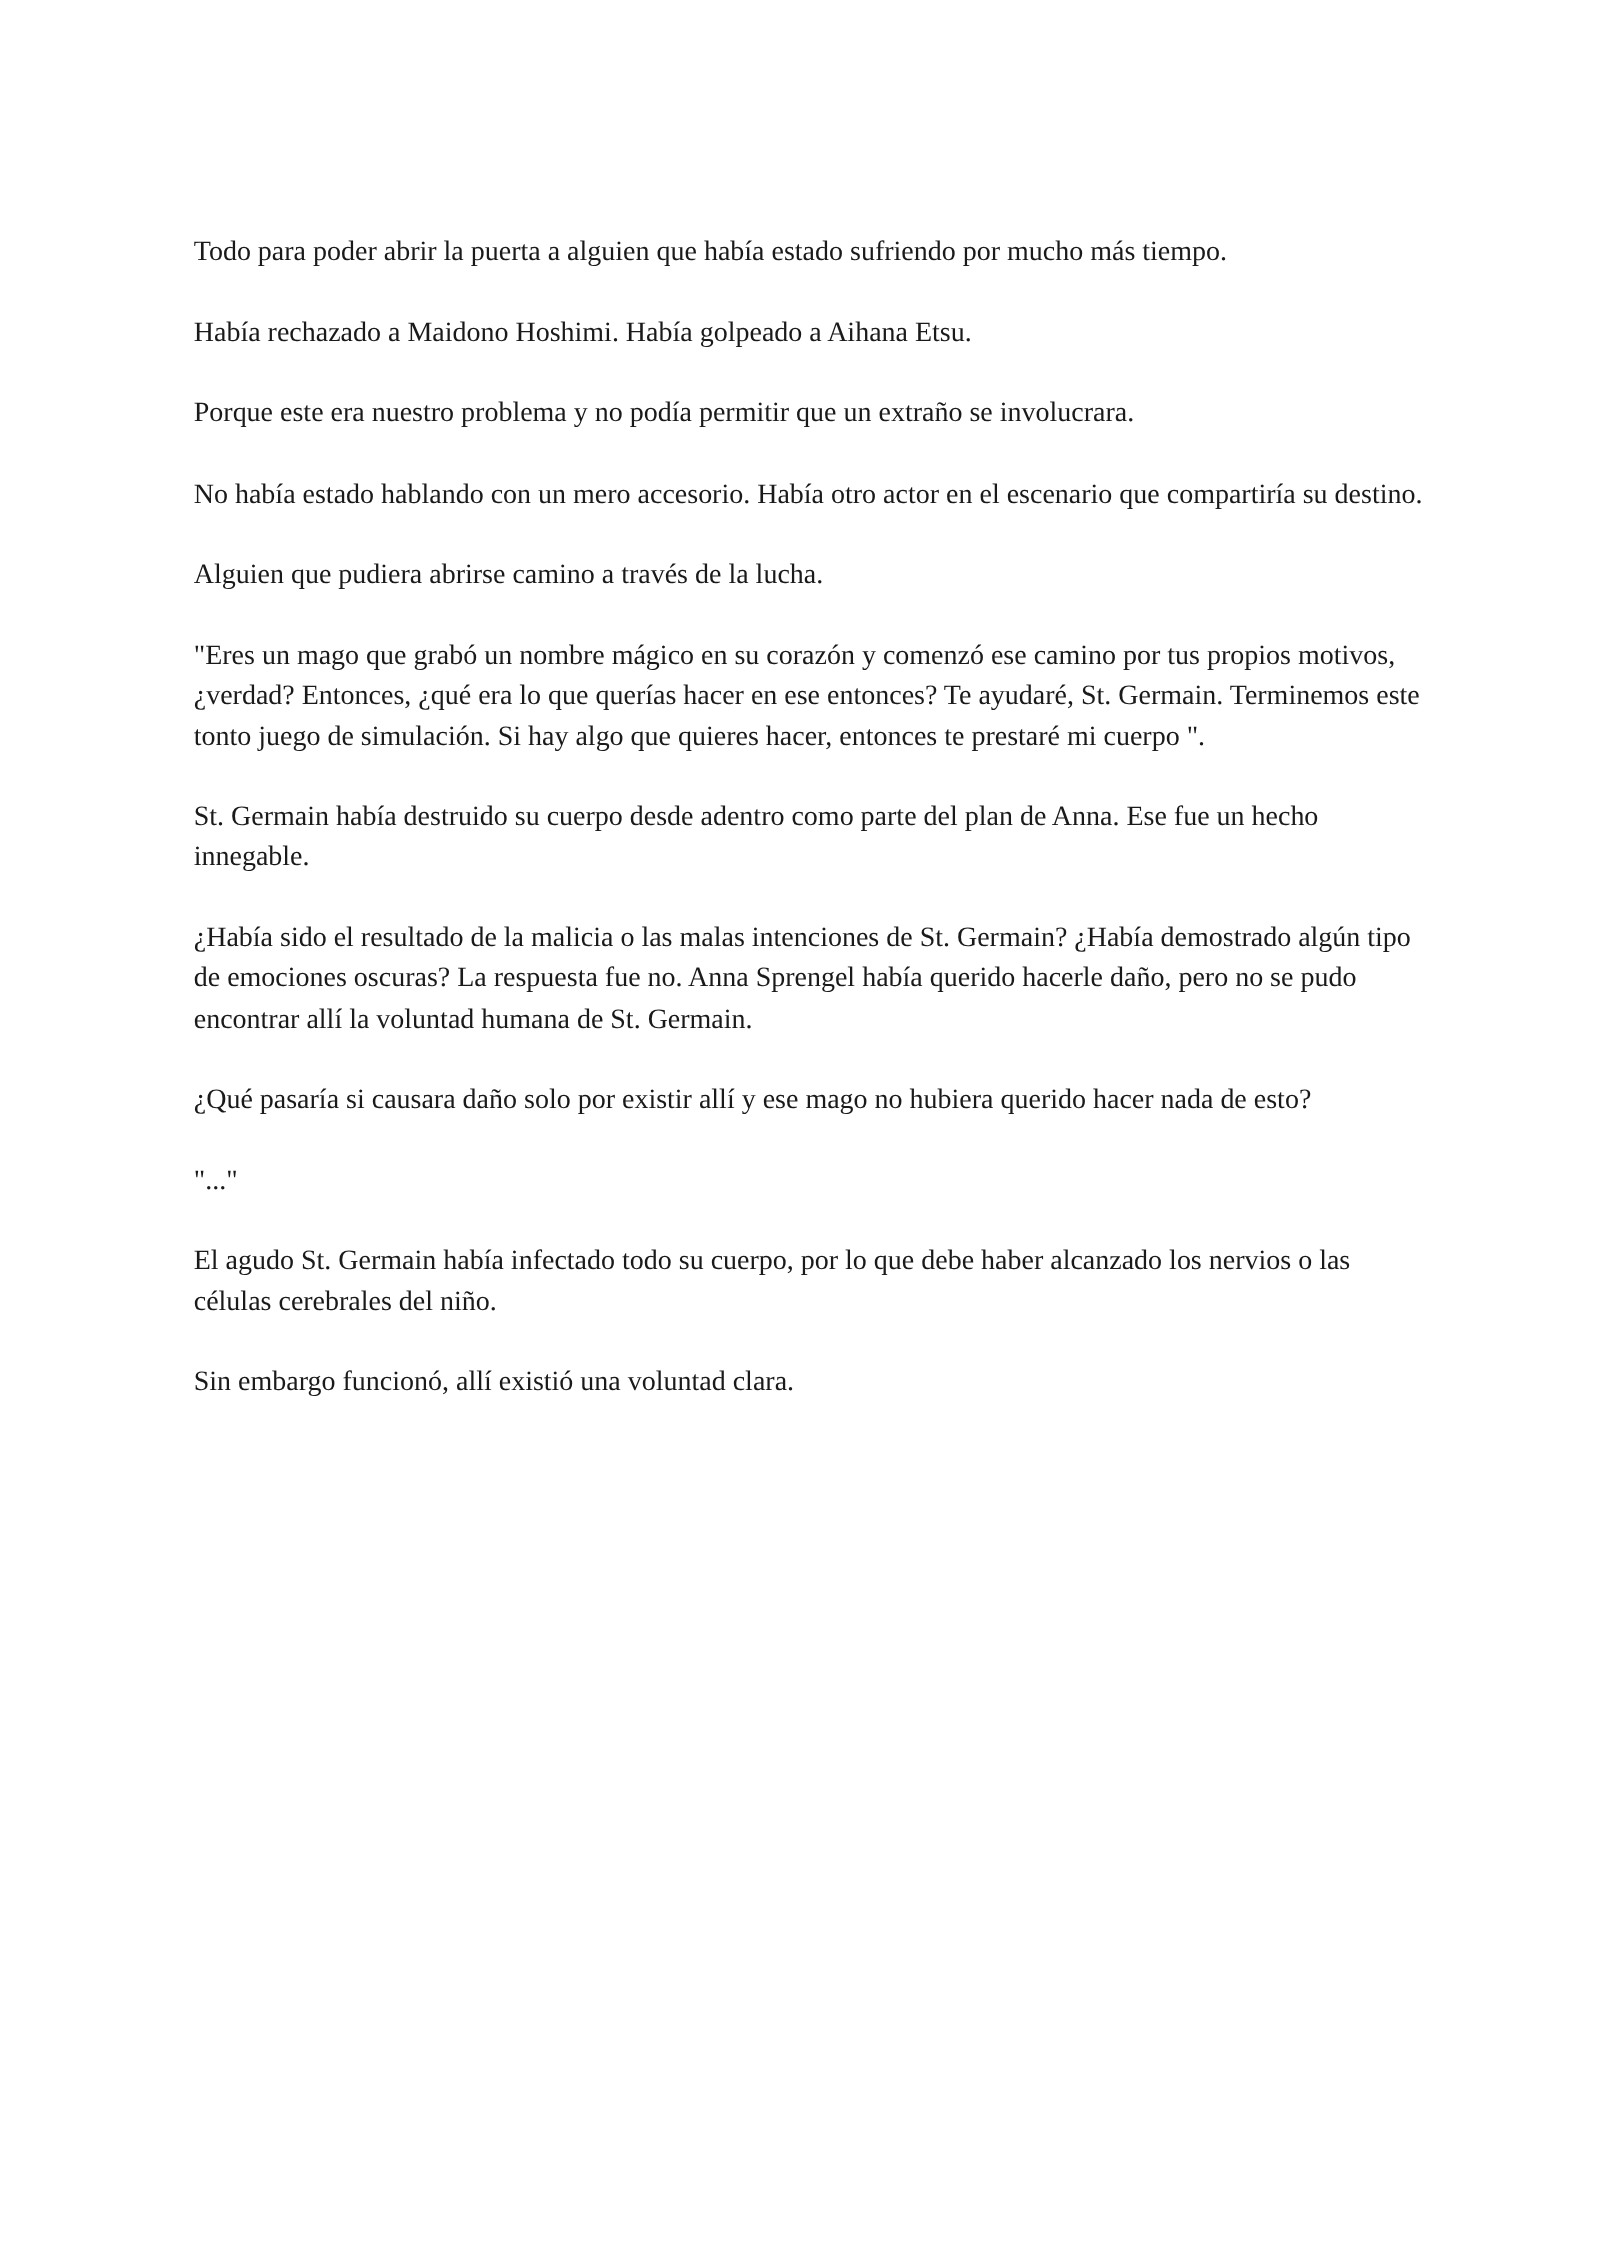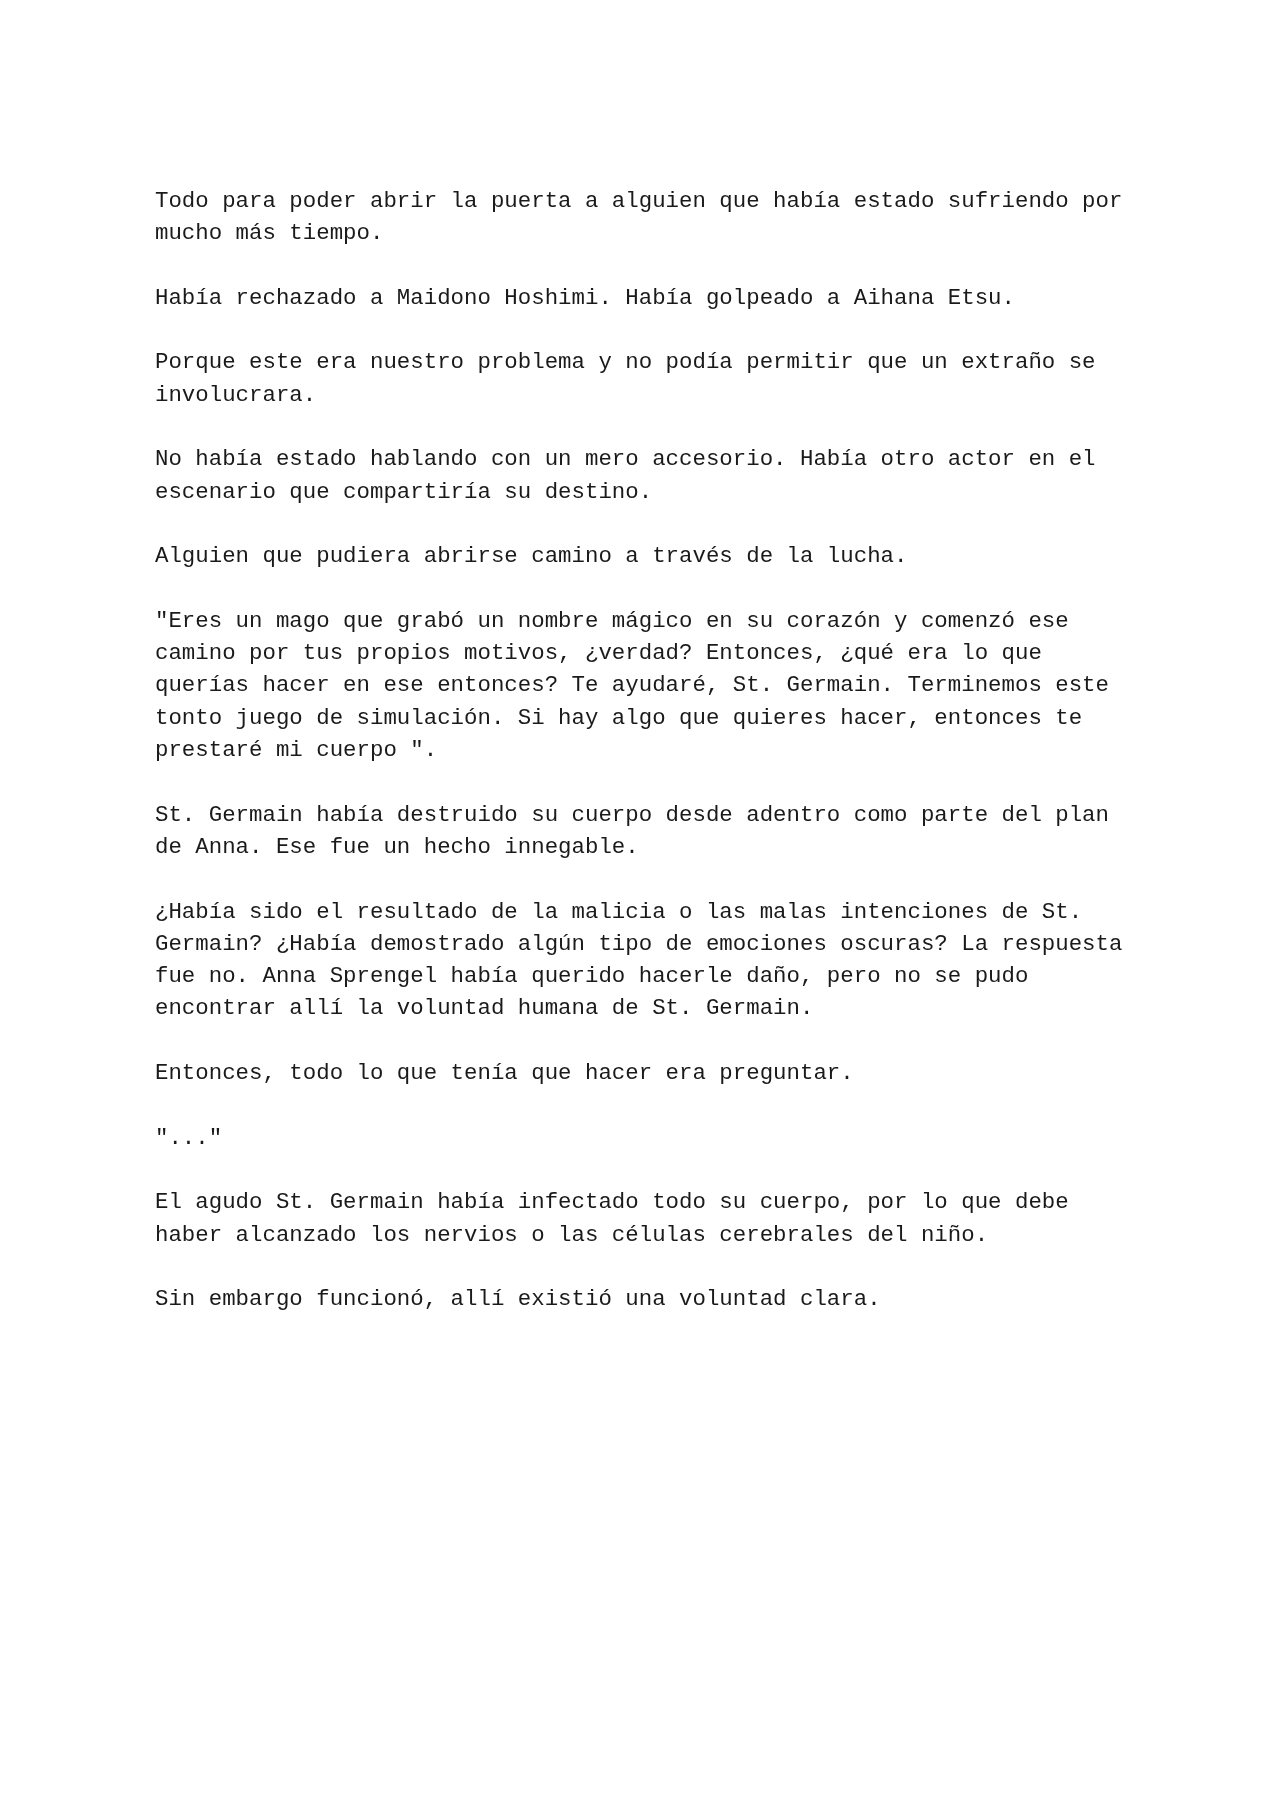--- a/index.html
+++ b/index.html
@@ -19,21 +19,21 @@
       top: 0;
       width: 1280px;
       height: 1810px;
       background: #ffffff;
     }
     .content {
       position: absolute;
       left: 155px;
       top: 185px;
       width: 985px;
-      font-family: Liberation Mono, monospace;
+      font-family: Liberation Serif, serif;
       font-size: 22.4px;
       line-height: 32.3px;
       color: #1a1a1a;
     }
     .content p {
       margin: 0 0 32.3px 0;
       padding: 0;
       white-space: normal;
     }
   </style>
@@ -43,18 +43,18 @@
 <div class="page">
   <div class="content">
     <p>Todo para poder abrir la puerta a alguien que había estado sufriendo por mucho más tiempo.</p>
     <p>Había rechazado a Maidono Hoshimi. Había golpeado a Aihana Etsu.</p>
     <p>Porque este era nuestro problema y no podía permitir que un extraño se involucrara.</p>
     <p>No había estado hablando con un mero accesorio. Había otro actor en el escenario que compartiría su destino.</p>
     <p>Alguien que pudiera abrirse camino a través de la lucha.</p>
     <p>"Eres un mago que grabó un nombre mágico en su corazón y comenzó ese camino por tus propios motivos, ¿verdad? Entonces, ¿qué era lo que querías hacer en ese entonces? Te ayudaré, St. Germain. Terminemos este tonto juego de simulación. Si hay algo que quieres hacer, entonces te prestaré mi cuerpo ".</p>
     <p>St. Germain había destruido su cuerpo desde adentro como parte del plan de Anna. Ese fue un hecho innegable.</p>
     <p>¿Había sido el resultado de la malicia o las malas intenciones de St. Germain? ¿Había demostrado algún tipo de emociones oscuras? La respuesta fue no. Anna Sprengel había querido hacerle daño, pero no se pudo encontrar allí la voluntad humana de St. Germain.</p>
-    <p>Entonces, todo lo que tenía que hacer era preguntar.</p>
+    <p>¿Qué pasaría si causara daño solo por existir allí y ese mago no hubiera querido hacer nada de esto?</p>
     <p>"..."</p>
     <p>El agudo St. Germain había infectado todo su cuerpo, por lo que debe haber alcanzado los nervios o las células cerebrales del niño.</p>
     <p>Sin embargo funcionó, allí existió una voluntad clara.</p>
   </div>
 </div>
 
 </body></html>

